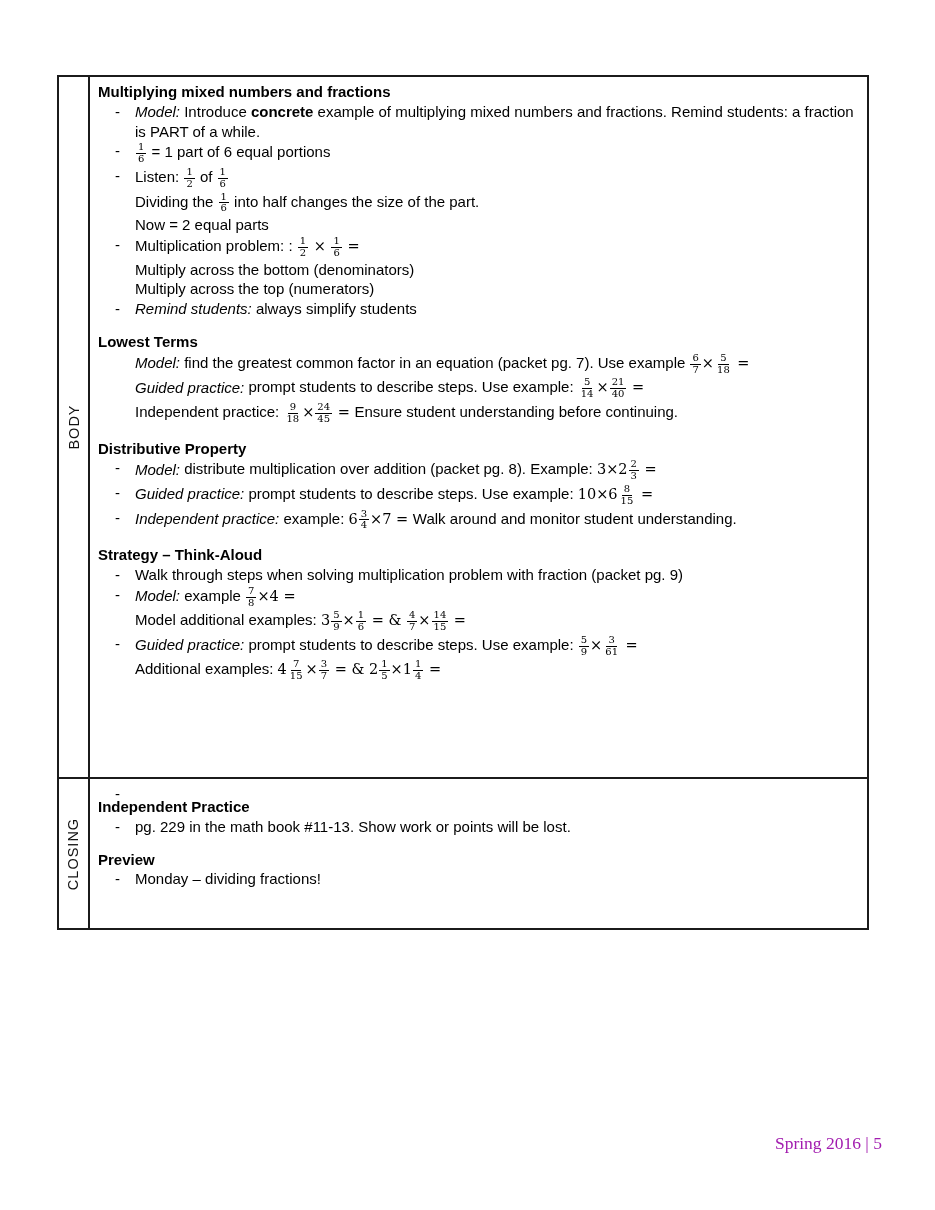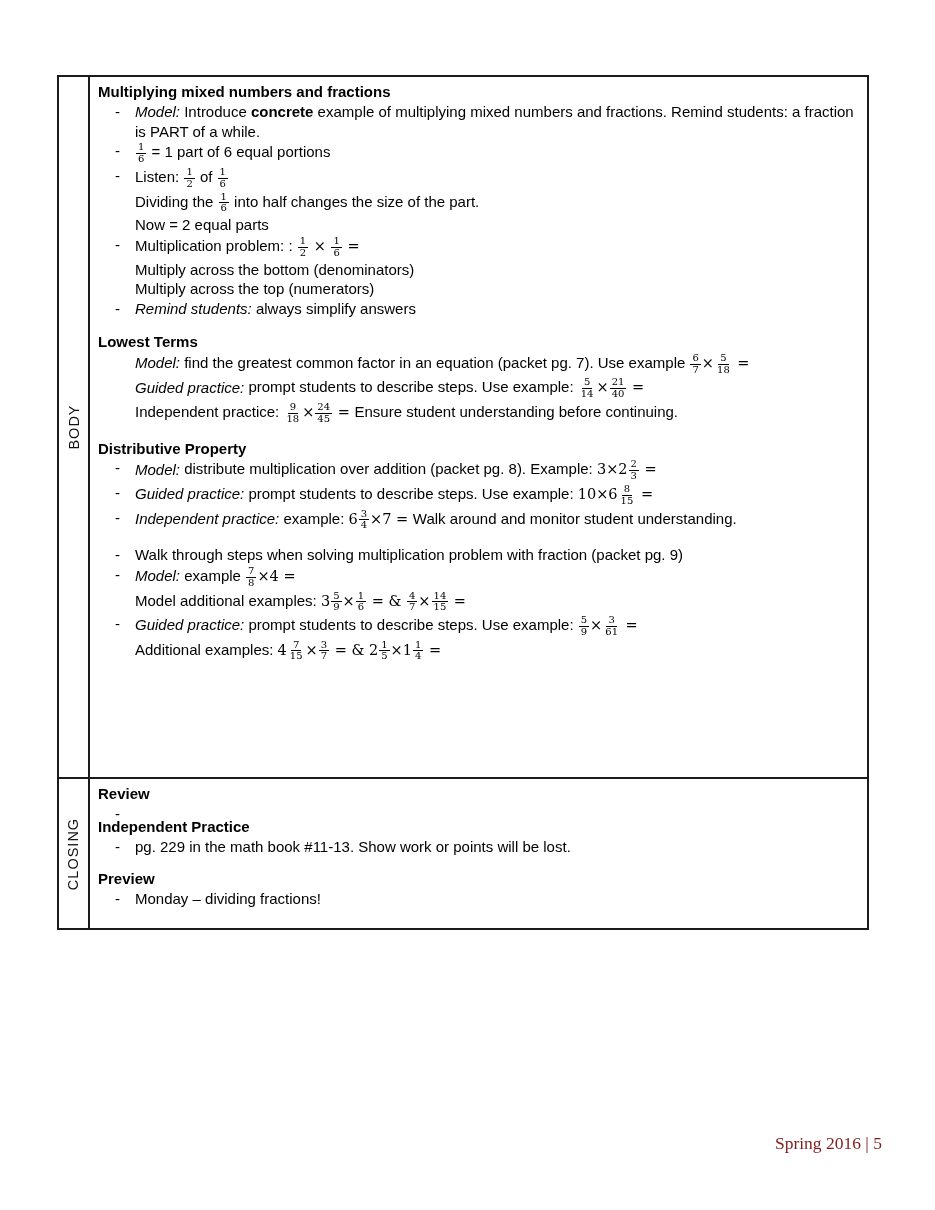--- a/index.html
+++ b/index.html
@@ -44,21 +44,21 @@
     display:inline-flex; flex-direction:column; align-items:center;
     vertical-align:middle; margin:1px 1px;
     font-family:"DejaVu Serif", serif; font-size:10px; line-height:1.08;
     text-align:center;
   }
   .frac .fn { padding:0 2px; border-bottom:1px solid #000; }
   .frac .fd { padding:0 2px; }
 
   .footer {
     position:absolute; top:1133px; right:53px;
-    font-family:"Liberation Serif", serif; font-size:17.5px; color:#7f1d1d;
+    font-family:"Liberation Serif", serif; font-size:17.5px; color:#a21caf;
   }
 </style>
 </head>
 <body>
 
 <div class="page">
   <div class="plan-table" id="plan-table">
       <div class="row">
         <div class="label-cell">
           <div class="label-text">BODY</div>
@@ -85,21 +85,21 @@
             <div class="item"><span>Now = 2 equal parts</span></div>
             <div class="item"><span class="dash">-</span><span>Multiplication problem: : </span><span class="frac">
                 <span class="fn">1</span>
                 <span class="fd">2</span>
               </span><span class="mtx"> × </span><span class="frac">
                 <span class="fn">1</span>
                 <span class="fd">6</span>
               </span><span class="mtx"> =</span></div>
             <div class="item"><span>Multiply across the bottom (denominators)</span></div>
             <div class="item"><span>Multiply across the top (numerators)</span></div>
-            <div class="item"><span class="dash">-</span><span class="it">Remind students:</span><span> always simplify answers</span></div>
+            <div class="item"><span class="dash">-</span><span class="it">Remind students:</span><span> always simplify students</span></div>
           </div>
           <div class="section">
             <div class="heading">Lowest Terms</div>
             <div class="item"><span class="it">Model:</span><span> find the greatest common factor in an equation (packet pg. 7). Use example </span><span class="frac">
                 <span class="fn">6</span>
                 <span class="fd">7</span>
               </span><span class="mtx">×</span><span class="frac">
                 <span class="fn">5</span>
                 <span class="fd">18</span>
               </span><span class="mtx"> =</span></div>
@@ -127,20 +127,21 @@
             <div class="item"><span class="dash">-</span><span class="it">Guided practice:</span><span> prompt students to describe steps. Use example: </span><span class="mtx">10×6</span><span class="frac">
                 <span class="fn">8</span>
                 <span class="fd">15</span>
               </span><span class="mtx"> =</span></div>
             <div class="item"><span class="dash">-</span><span class="it">Independent practice:</span><span> example: </span><span class="mtx">6</span><span class="frac">
                 <span class="fn">3</span>
                 <span class="fd">4</span>
               </span><span class="mtx">×7 = </span><span>Walk around and monitor student understanding.</span></div>
           </div>
           <div class="section">
+            <div class="heading">Strategy – Think-Aloud</div>
             <div class="item"><span class="dash">-</span><span>Walk through steps when solving multiplication problem with fraction (packet pg. 9)</span></div>
             <div class="item"><span class="dash">-</span><span class="it">Model:</span><span> example </span><span class="frac">
                 <span class="fn">7</span>
                 <span class="fd">8</span>
               </span><span class="mtx">×4 =</span></div>
             <div class="item"><span>Model additional examples: </span><span class="mtx">3</span><span class="frac">
                 <span class="fn">5</span>
                 <span class="fd">9</span>
               </span><span class="mtx">×</span><span class="frac">
                 <span class="fn">1</span>
@@ -174,21 +175,20 @@
               </span><span class="mtx"> =</span></div>
           </div>
         </div>
       </div>
       <div class="row">
         <div class="label-cell">
           <div class="label-text">CLOSING</div>
         </div>
         <div class="content-cell">
           <div class="section">
-            <div class="heading">Review</div>
             <div class="item"><span class="dash">-</span></div>
           </div>
           <div class="section">
             <div class="heading">Independent Practice</div>
             <div class="item"><span class="dash">-</span><span>pg. 229 in the math book #11-13. Show work or points will be lost.</span></div>
           </div>
           <div class="section">
             <div class="heading">Preview</div>
             <div class="item"><span class="dash">-</span><span>Monday – dividing fractions!</span></div>
           </div>

